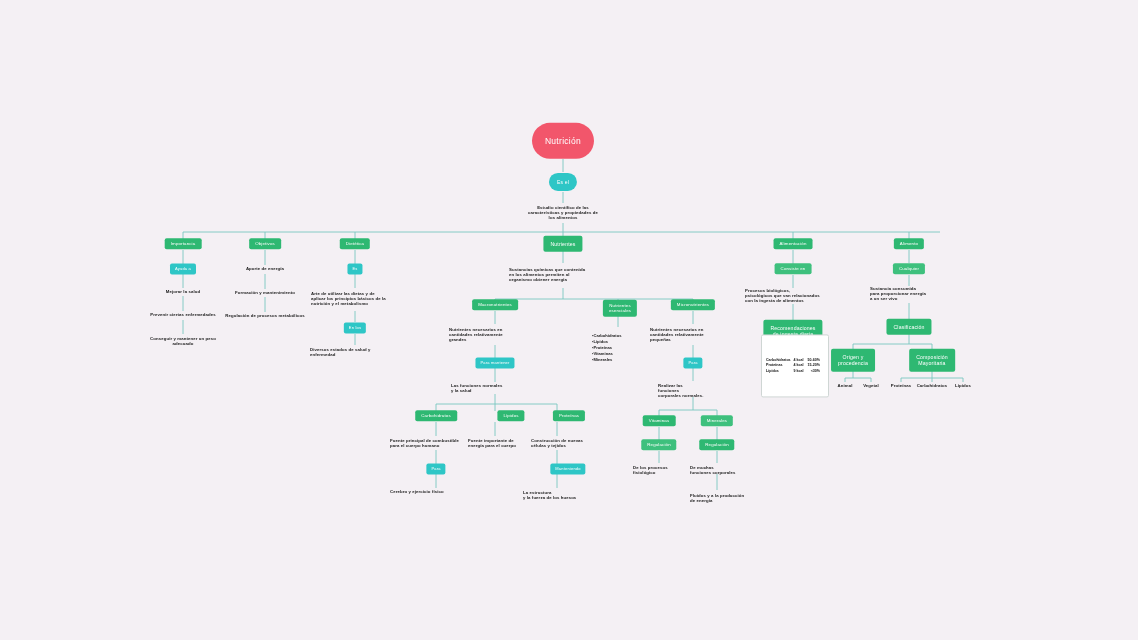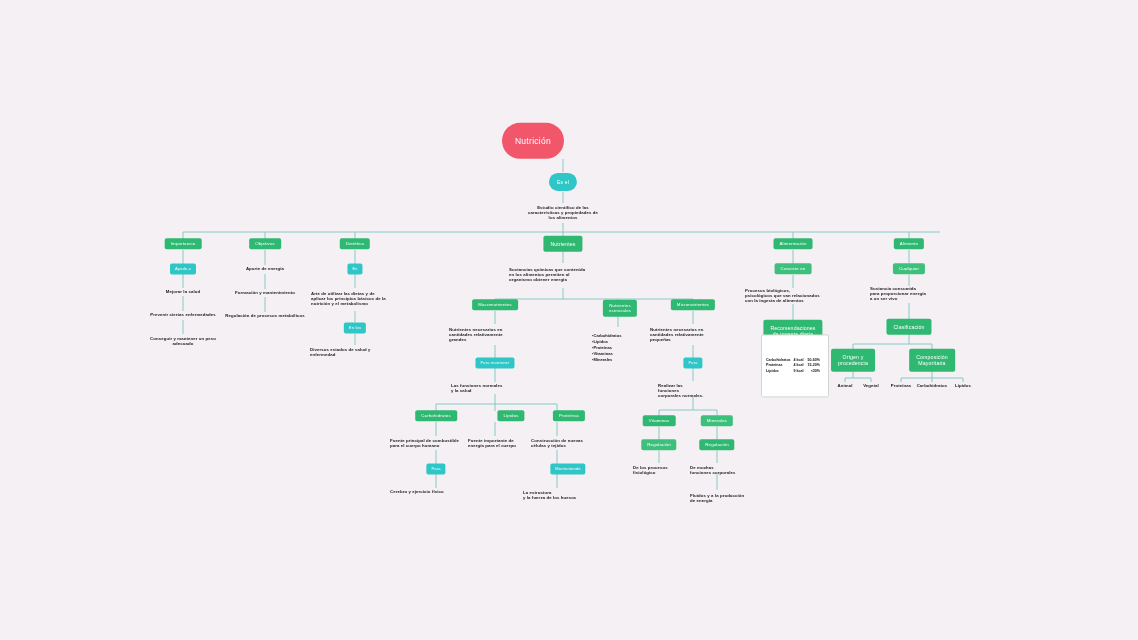--- a/index.html
+++ b/index.html
@@ -207,21 +207,21 @@
       <path d="M845,378 L845,382"></path>
       <path d="M871,378 L871,382"></path>
       <path d="M932,370 L932,378"></path>
       <path d="M901,378 L963,378"></path>
       <path d="M901,378 L901,382"></path>
       <path d="M932,378 L932,382"></path>
       <path d="M963,378 L963,382"></path>
     </g>
   </svg>
 
-  <div class="node n-root" style="left:533px; top:141px;">Nutrición</div>
+  <div class="node n-root" style="left:563px; top:141px;">Nutrición</div>
   <div class="node n-teal" style="left:563px; top:182px;">Es el</div>
   <div class="node n-text" style="left:563px; top:213px; width:115px;">Estudio científico de las
 características y propiedades de
 los alimentos</div>
 
   <div class="node n-green" style="left:183px; top:244px;">Importancia</div>
   <div class="node n-tealtag" style="left:183px; top:269px;">Ayuda a</div>
   <div class="node n-text" style="left:183px; top:292px; width:100px;">Mejorar la salud</div>
   <div class="node n-text" style="left:183px; top:315px; width:110px;">Prevenir ciertas enfermedades</div>
   <div class="node n-text" style="left:183px; top:341px; width:100px;">Conseguir y mantener un peso

